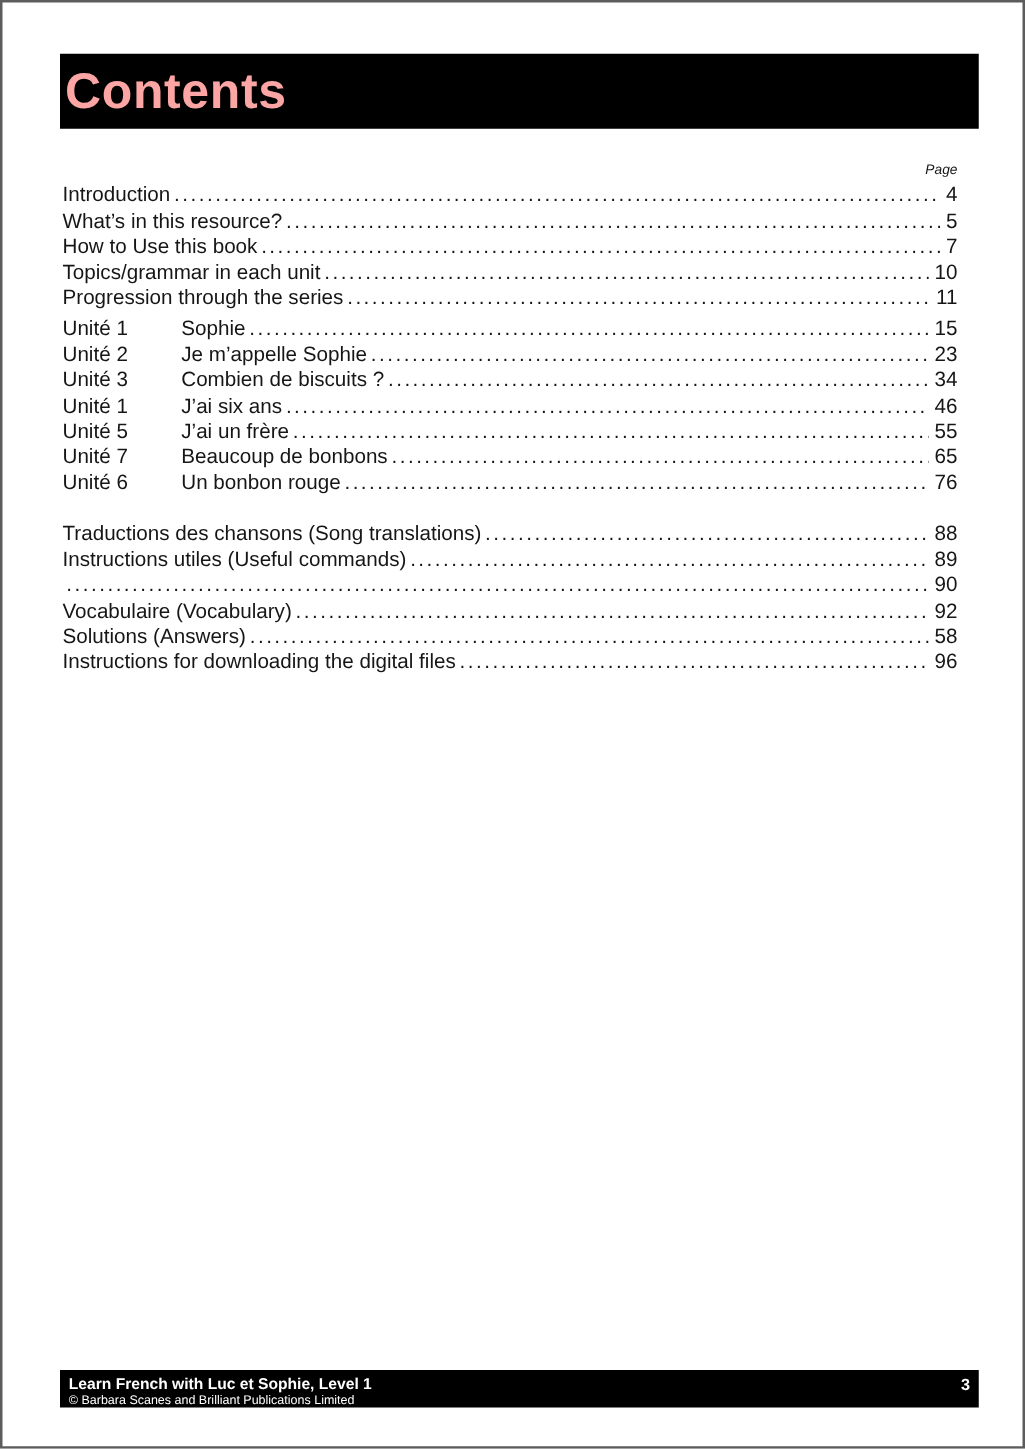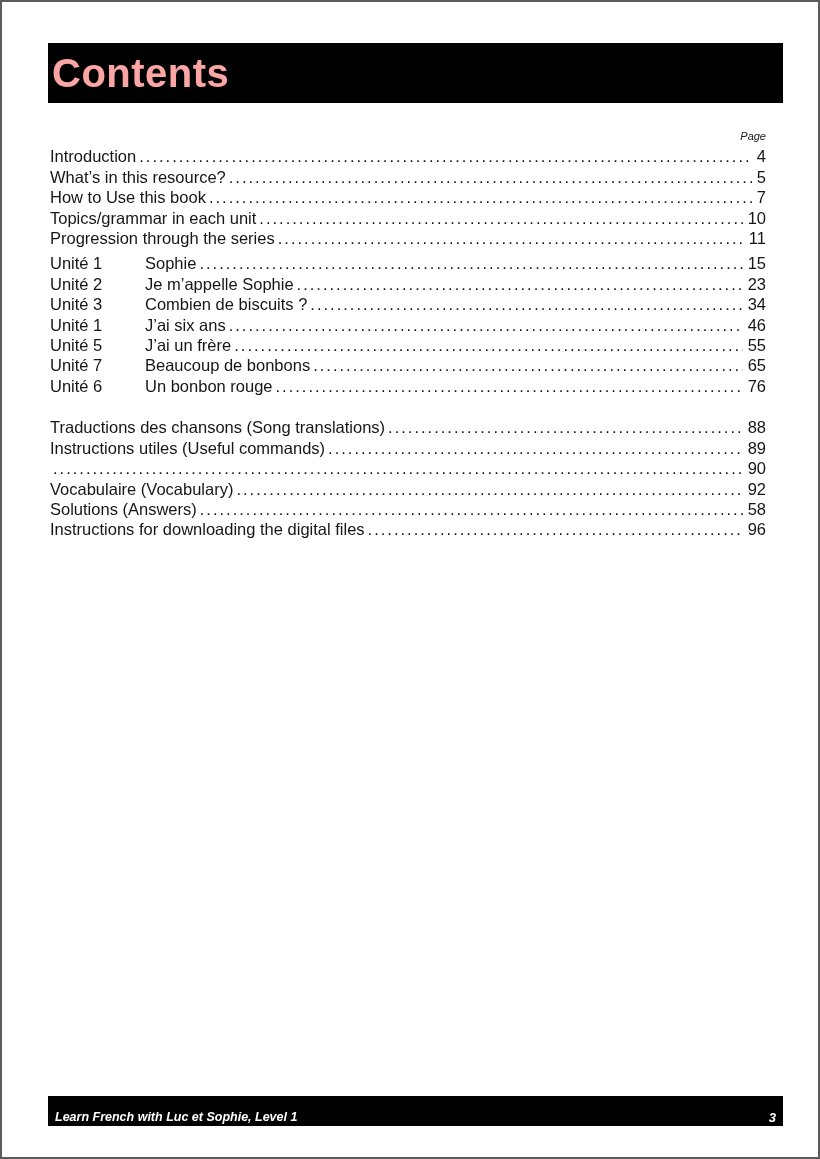--- a/index.html
+++ b/index.html
@@ -67,22 +67,21 @@
     position: absolute;
     left: 46px;
     top: 1094px;
     width: 735px;
     height: 30px;
     box-sizing: border-box;
     background: #000000;
     color: #ffffff;
     display: flex;
     justify-content: space-between;
-    padding: 14px 7px 0 7px;
-    font-style: italic;
+    padding: 4px 7px 0 7px;
   }
   .footer-title { font-size: 12.5px; font-weight: bold; line-height: 15px; }
   .footer-copy  { font-size: 10px; line-height: 11px; font-weight: normal; }
   .footer-page  { font-size: 13px; font-weight: bold; line-height: 15px; }
 </style>
 </head>
 <body>
 
 <div class="sheet">
 

